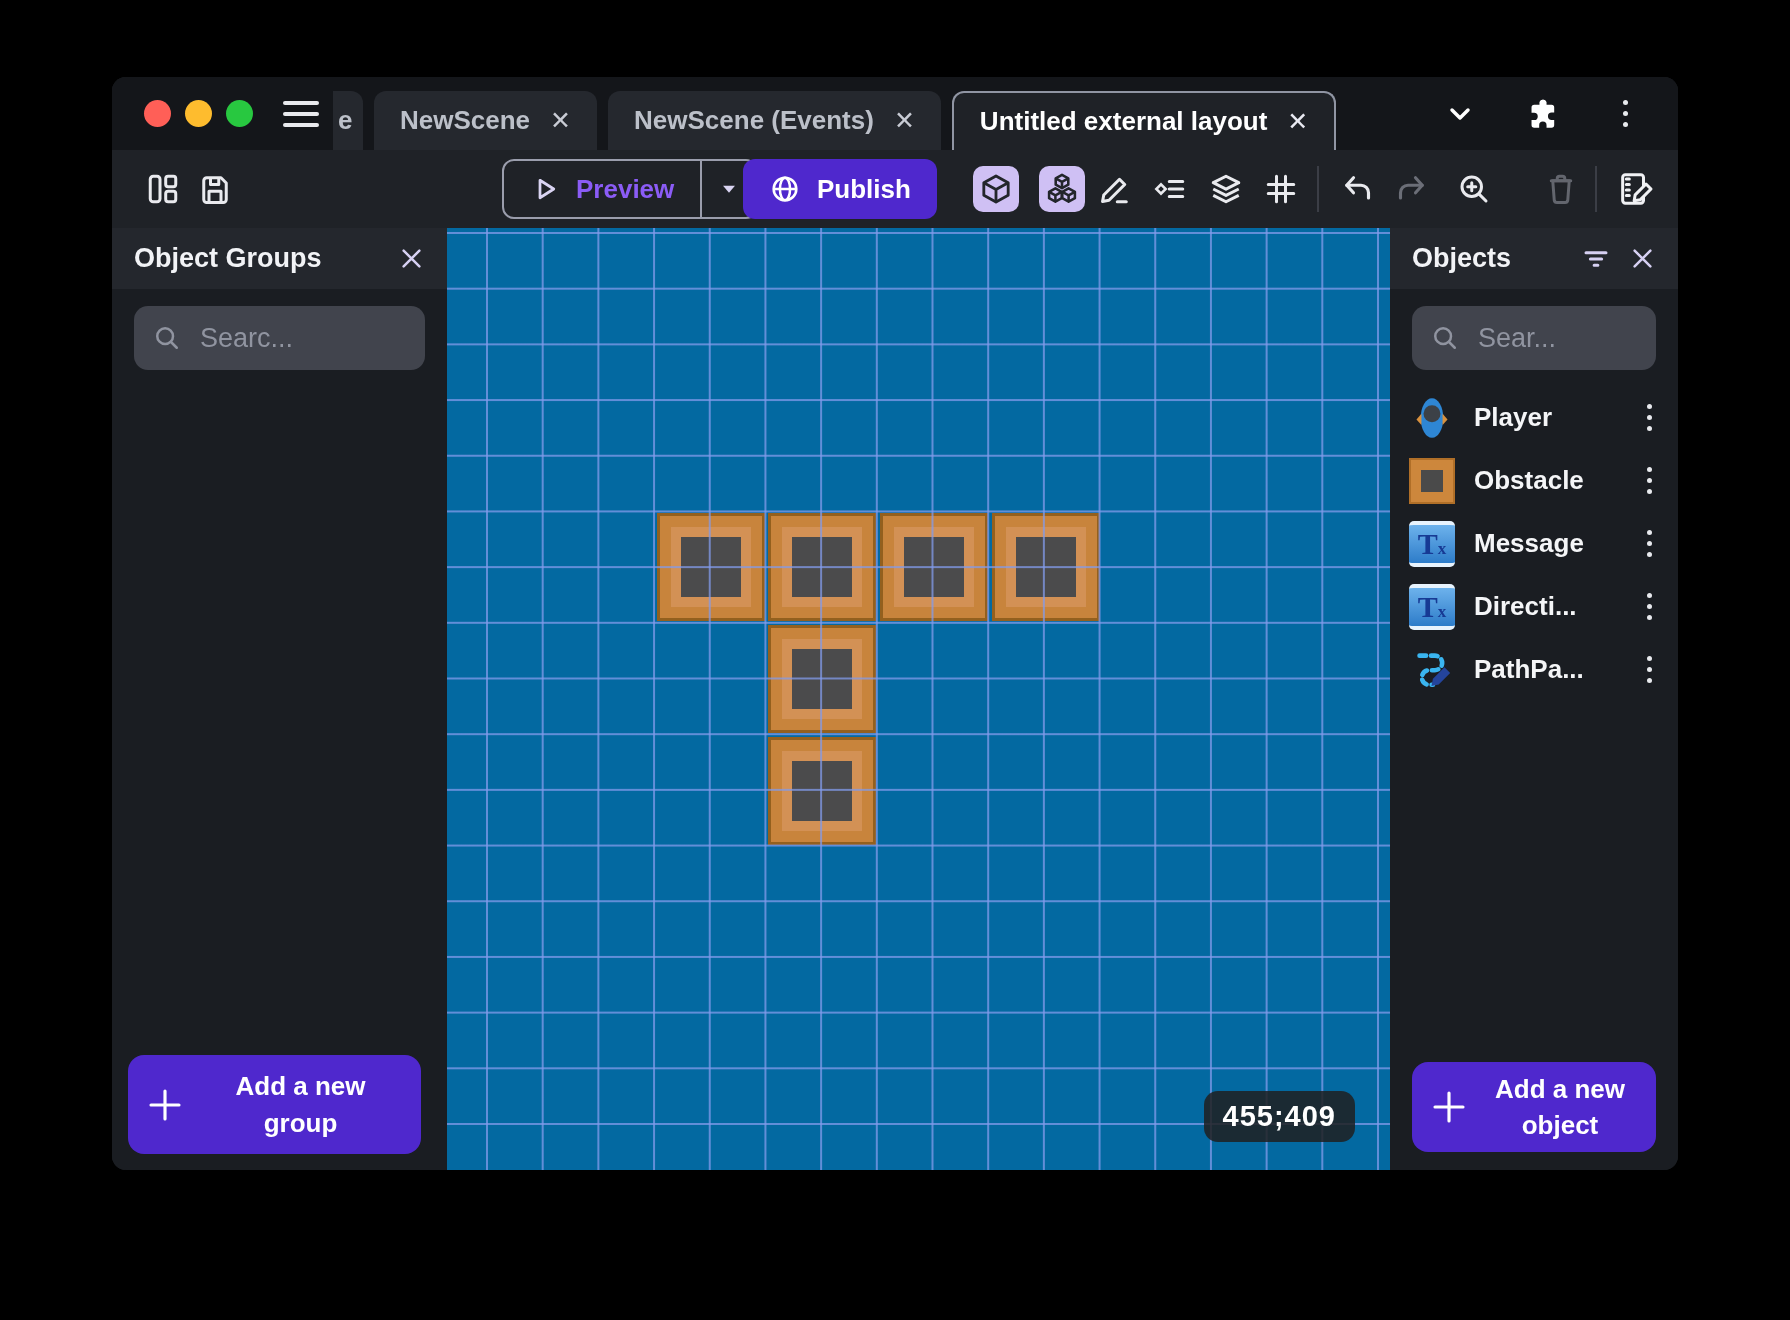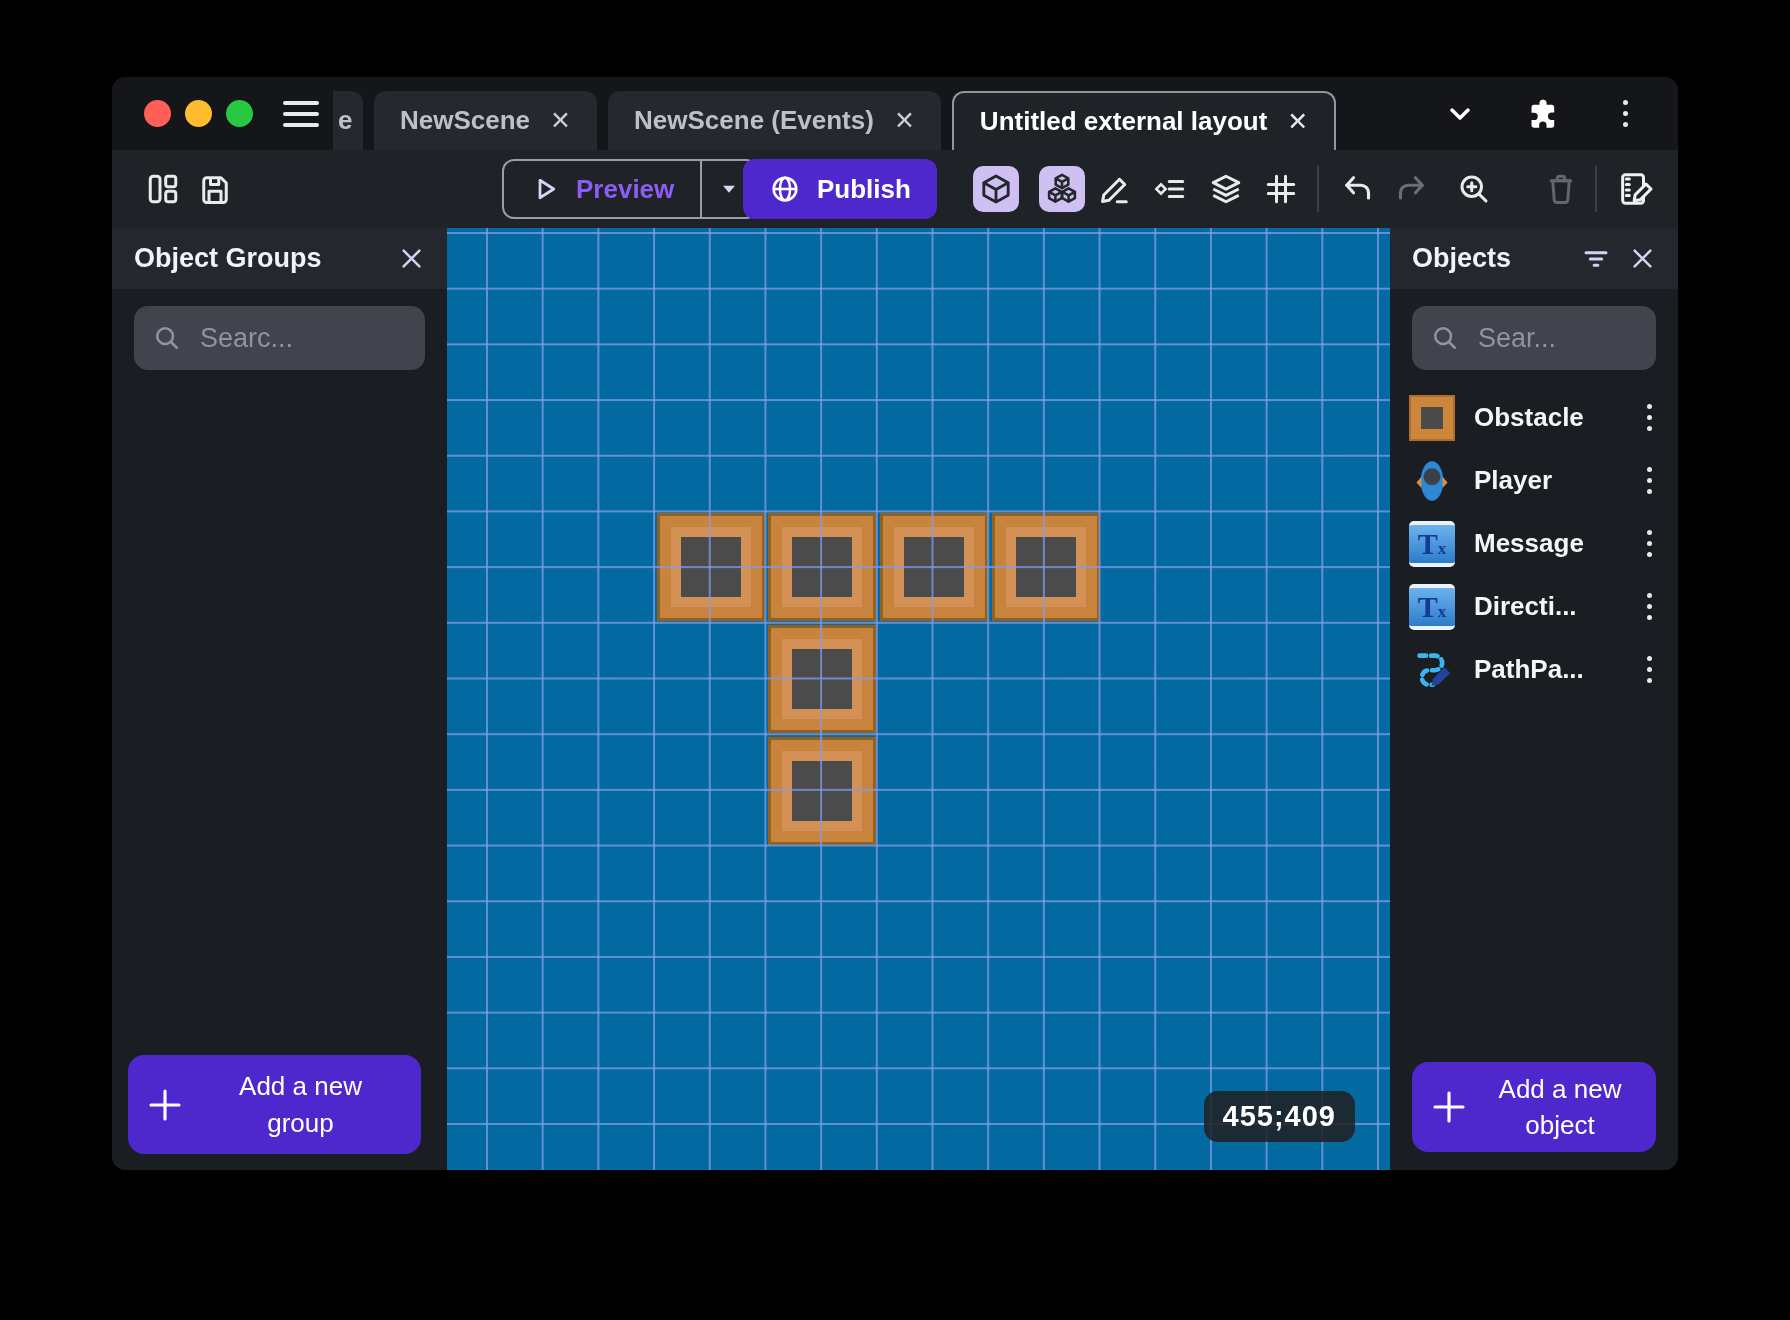--- a/index.html
+++ b/index.html
@@ -44,21 +44,21 @@
   .sidepanel.right { width:288px; flex:0 0 auto; }
   .panel-header { height:61px; background:#24272d; display:flex; align-items:center; padding:0 22px; flex:0 0 auto; }
   .panel-title { color:#f2f3f6; font-size:27px; font-weight:bold; flex:1; }
   .panel-header .hicon { margin-left:18px; }
   .searchbox { margin:17px 22px 0 22px; height:64px; background:#41444d; border-radius:14px;
                display:flex; align-items:center; gap:18px; padding:0 18px; flex:0 0 auto; }
   .searchbox .ph { color:#9094a0; font-size:27px; }
   .add-btn { position:absolute; left:16px; right:26px; bottom:16px; height:99px; background:#4f28cd; border-radius:16px;
              display:flex; align-items:center; gap:10px; padding:0 16px; color:#fff; }
   .sidepanel.right .add-btn { left:22px; right:22px; bottom:18px; height:90px; }
-  .add-btn .lines { flex:1; text-align:center; font-size:26px; font-weight:normal; line-height:1.4; }
+  .add-btn .lines { flex:1; text-align:center; font-size:26px; font-weight:bold; line-height:1.4; }
 
   
   .obj-list { margin-top:16px; }
   .obj-row { height:63px; display:flex; align-items:center; padding:0 14px 0 18px; gap:18px; }
   .obj-icon { width:48px; height:48px; flex:0 0 auto; display:flex; align-items:center; justify-content:center; position:relative; }
   .obj-label { flex:1; color:#f4f5f7; font-size:26px; font-weight:bold; white-space:nowrap; overflow:hidden; }
   .obst-ic { width:46px; height:46px; background:#cd873c; border:2px solid #b06f28; position:relative; }
   .obst-ic i { position:absolute; inset:10px; background:#4a4a4a; }
   .tx-ic { width:46px; height:46px; border-radius:5px; background:linear-gradient(#6db2ec,#2d7cc9);
            border-top:4px solid #e8f3fd; border-bottom:4px solid #e8f3fd; display:flex; align-items:center; justify-content:center;
@@ -325,41 +325,41 @@
       <div class="searchbox">
         <svg width="30" height="30" viewBox="0 0 24 24" fill="none" stroke="#9094a0" stroke-width="2">
           <circle cx="10.5" cy="10.5" r="6.3"></circle>
             <path d="M15.2 15.2L19.8 19.8" stroke-linecap="round"></path>
         </svg>
         <span class="ph">Sear...</span>
       </div>
       <div class="obj-list" id="obj-list">
           <div class="obj-row">
             <span class="obj-icon">
-              <span class="obst-ic">
-                <i></i>
-              </span>
-            </span>
-            <span class="obj-label">Obstacle</span>
-            <span class="kebab">
-              <i></i>
-              <i></i>
-              <i></i>
-            </span>
-          </div>
-          <div class="obj-row">
-            <span class="obj-icon">
               <svg width="34" height="48" viewBox="0 0 24 34">
                 <ellipse cx="12" cy="17" rx="8" ry="14" fill="#2e86d4"></ellipse>
                 <path d="M4.5 14l-3.5 4 3.5 4z" fill="#d8913f"></path>
                 <path d="M19.5 14l3.5 4-3.5 4z" fill="#d8913f"></path>
                 <circle cx="12" cy="14" r="6" fill="#3c4147"></circle>
               </svg>
             </span>
             <span class="obj-label">Player</span>
+            <span class="kebab">
+              <i></i>
+              <i></i>
+              <i></i>
+            </span>
+          </div>
+          <div class="obj-row">
+            <span class="obj-icon">
+              <span class="obst-ic">
+                <i></i>
+              </span>
+            </span>
+            <span class="obj-label">Obstacle</span>
             <span class="kebab">
               <i></i>
               <i></i>
               <i></i>
             </span>
           </div>
           <div class="obj-row">
             <span class="obj-icon">
               <span class="tx-ic">T<small>x</small></span>
             </span>

